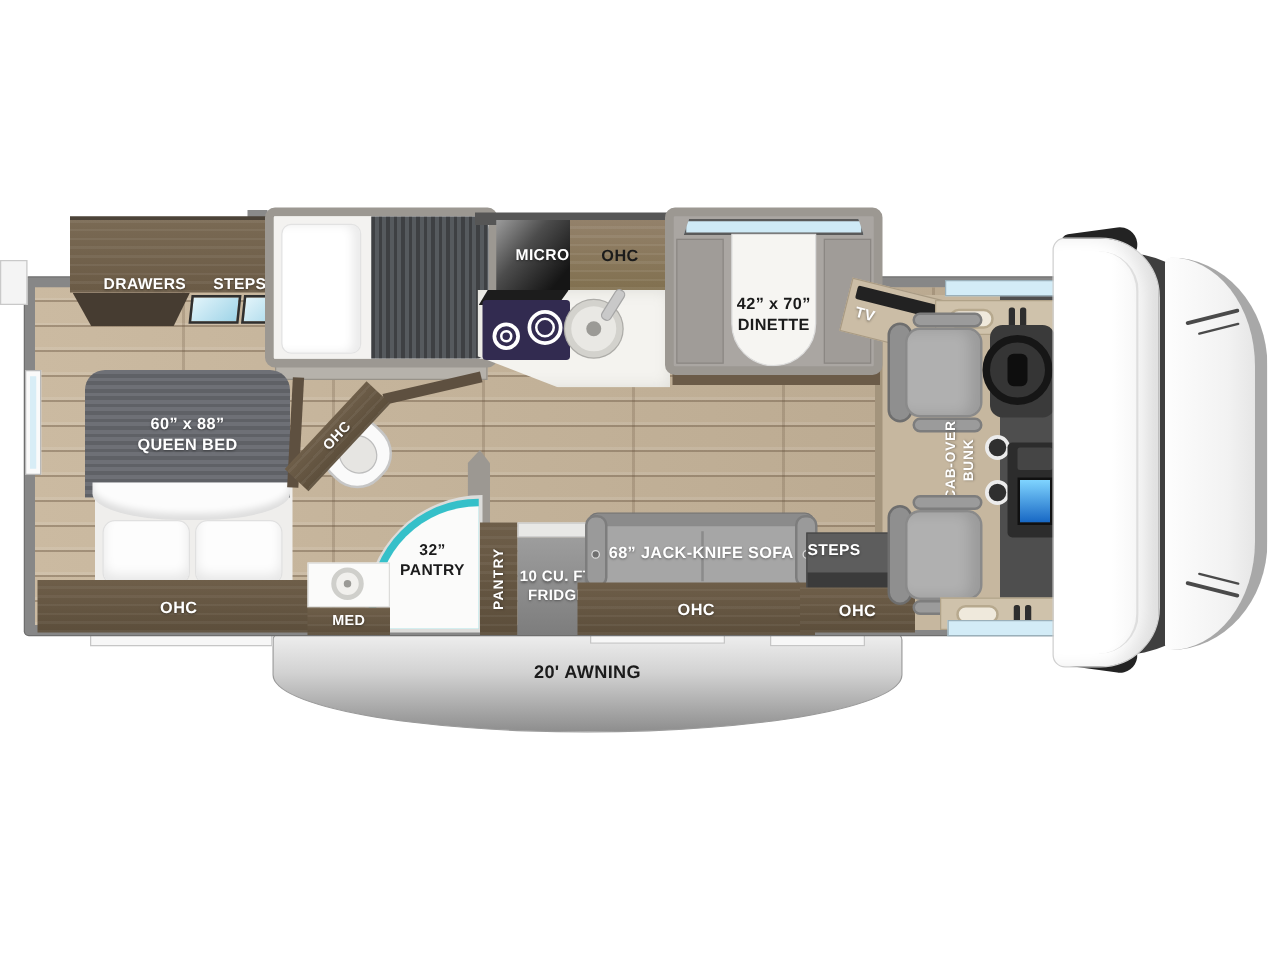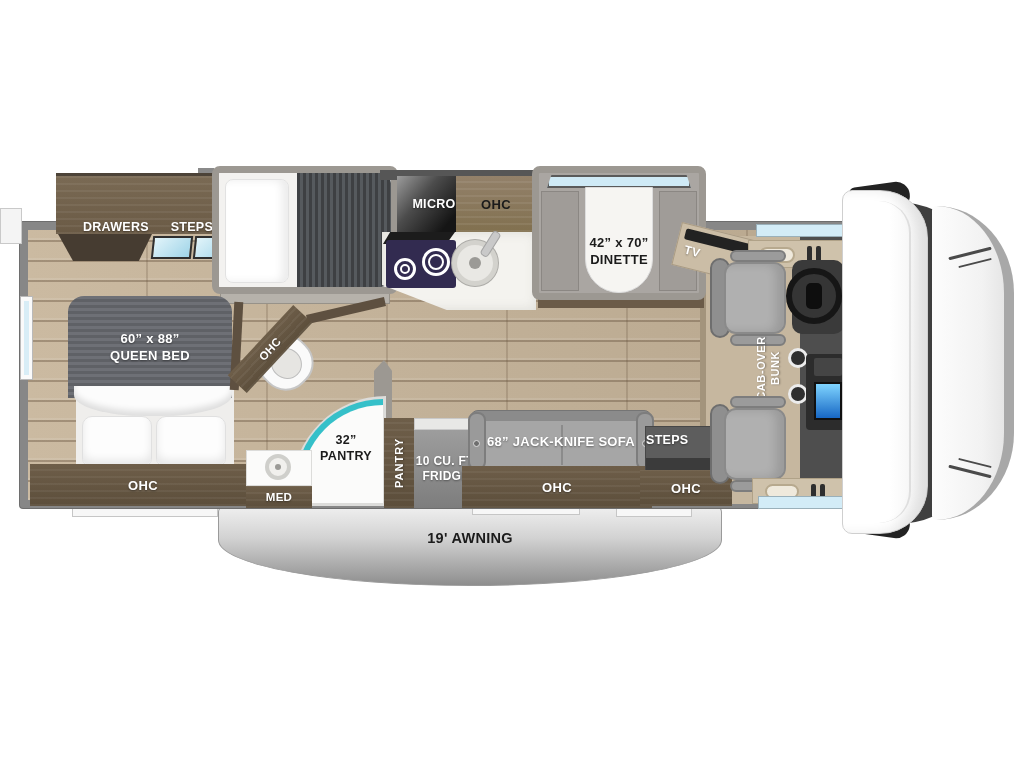--- a/index.html
+++ b/index.html
@@ -169,21 +169,21 @@
   .hl2 { left:958px; top:262px; width:34px; height:2px; transform:rotate(-14deg); }
   .hl3 { left:948px; top:470px; width:44px; height:3px; transform:rotate(14deg); }
   .hl4 { left:958px; top:462px; width:34px; height:2px; transform:rotate(14deg); }
   .cabover-cap { left:842px; top:190px; width:86px; height:344px; background:linear-gradient(90deg,#ffffff 55%,#f0f0f0); border:1px solid #cfcfcf; border-radius:10px 48px 48px 10px; box-shadow:inset -10px 0 12px rgba(0,0,0,.07); }
   .cabover-cap::after { content:""; position:absolute; right:16px; top:10px; bottom:10px; width:30px; border-right:2px solid #dedede; border-radius:0 40px 40px 0; }
 </style>
 </head>
 <body>
 
 <div class="el awning"></div>
-<div class="el awning-lbl lblk">19' AWNING</div>
+<div class="el awning-lbl lblk">20' AWNING</div>
 <div class="el rail rail1"></div>
 <div class="el rail rail2"></div>
 <div class="el rail rail3"></div>
 
 <div class="el wall-outer"></div>
 <div class="el floor"></div>
 <div class="el rail-topleft"></div>
 <div class="el window-left"></div>
 <div class="el wall-stub1"></div>
 

